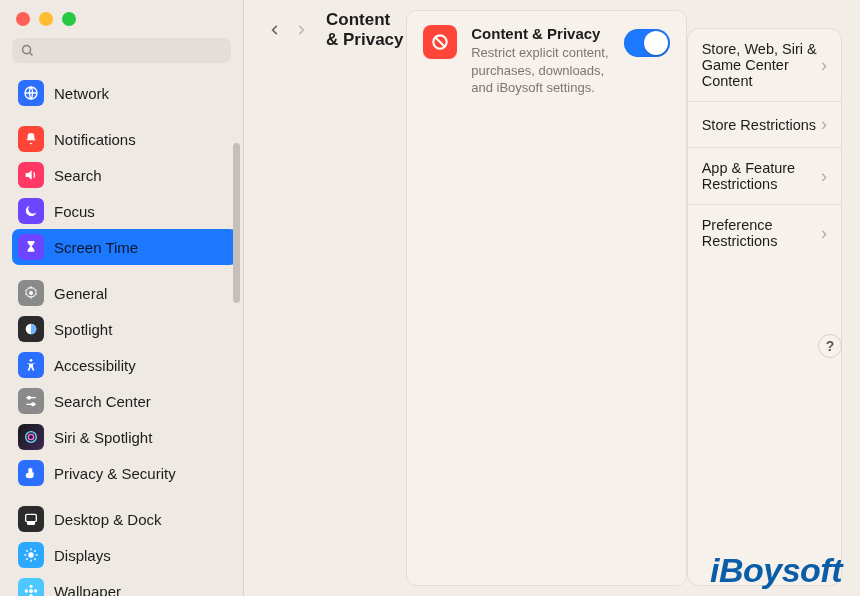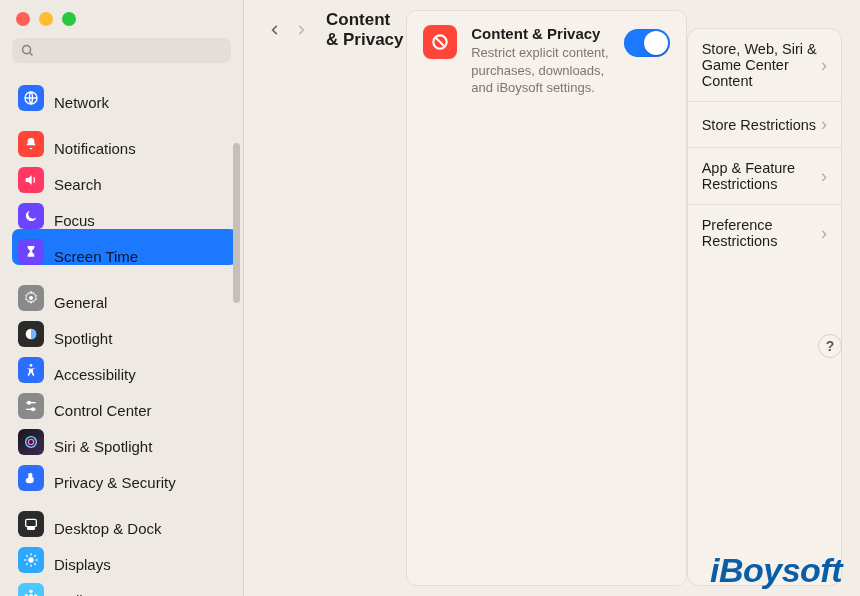--- a/index.html
+++ b/index.html
@@ -67,21 +67,21 @@
     position: absolute;
     right: 3px;
     top: 72px;
     width: 7px;
     height: 160px;
     background: #c5bfb9;
     border-radius: 4px;
   }
   .item {
     display: flex;
-    align-items: flex-end;
+    align-items: center;
     height: 36px;
     border-radius: 7px;
     padding: 0 6px;
     margin: 0 0 0px 0;
     font-size: 15px;
     cursor: default;
   }
   .item.selected {
     background: #1c78ff;
     color: #0f172a;
@@ -294,21 +294,21 @@
 
         <div class="item">
           <div class="iconbox" style="background:#8a8a8a">
             <svg width="16" height="16" viewBox="0 0 24 24" fill="none" stroke="#fff" stroke-width="2">
                 <line x1="5" y1="7" x2="19" y2="7"></line>
                 <circle cx="9" cy="7" r="2" fill="#fff"></circle>
                 <line x1="5" y1="17" x2="19" y2="17"></line>
                 <circle cx="15" cy="17" r="2" fill="#fff"></circle>
               </svg>
           </div>
-          <span>Control Center</span>
+          <span>Search Center</span>
         </div>
 
         <div class="item">
           <div class="iconbox" style="background:linear-gradient(135deg,#17191d,#3e2a55)">
             <svg width="16" height="16" viewBox="0 0 24 24">
                 <circle cx="12" cy="12" r="8" fill="none" stroke="#6fe0ff" stroke-width="2"></circle>
                 <circle cx="12" cy="12" r="4" fill="none" stroke="#ff6fe0" stroke-width="2"></circle>
               </svg>
           </div>
           <span>Siri &amp; Spotlight</span>

